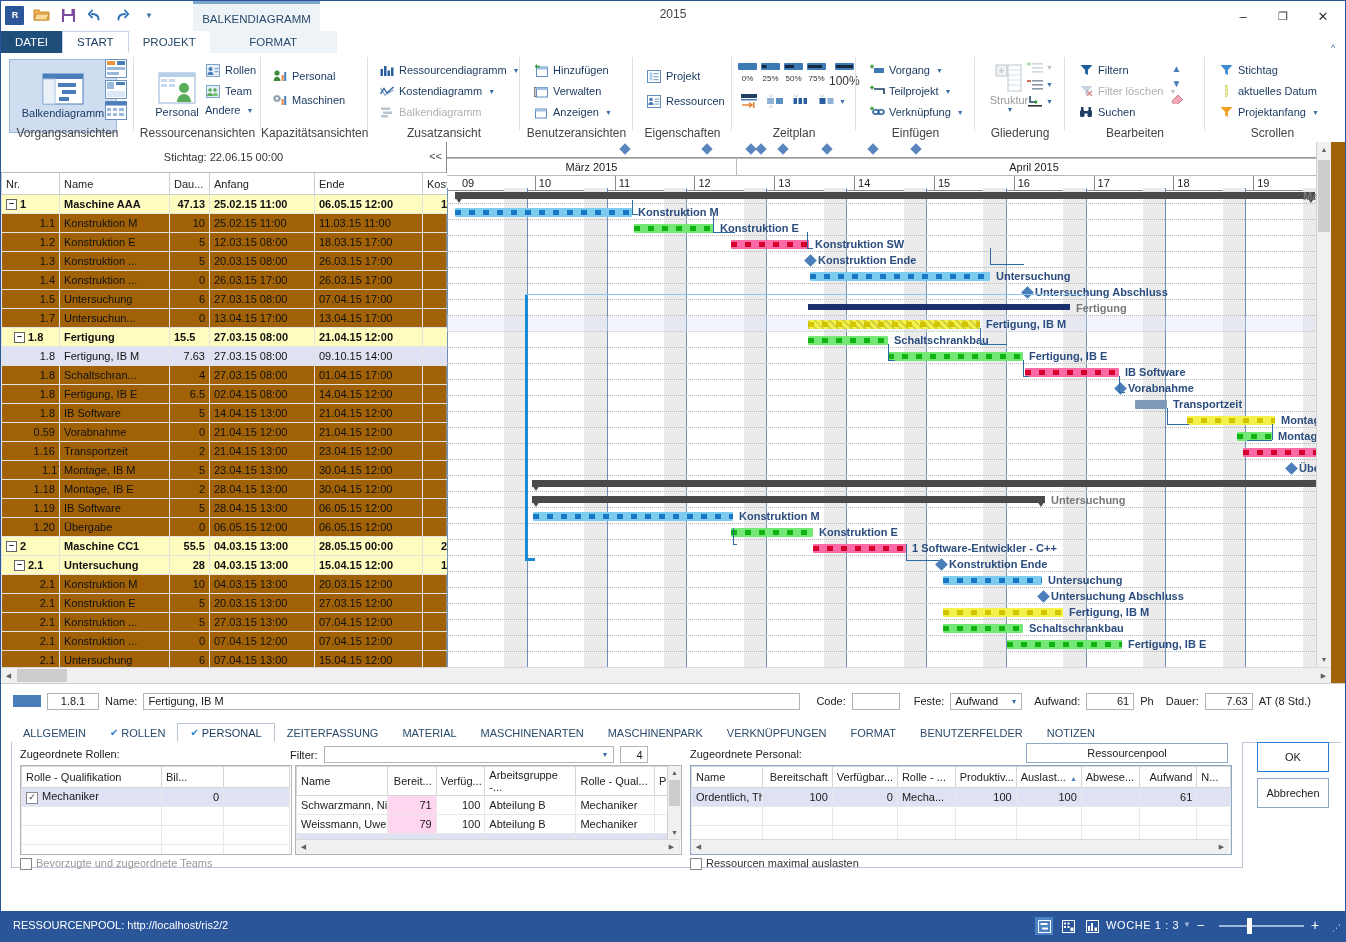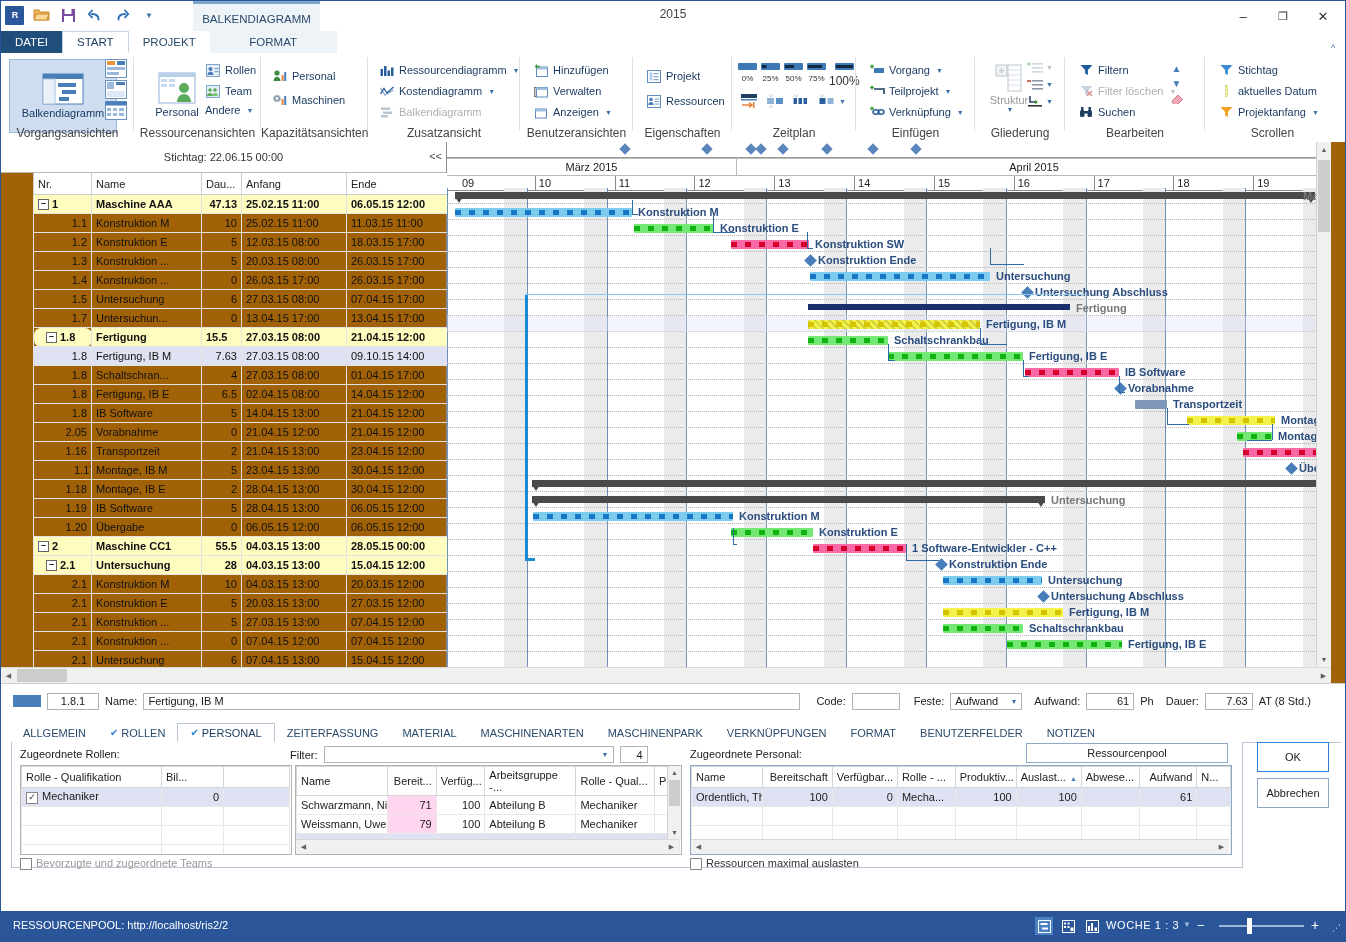--- a/index.html
+++ b/index.html
@@ -44,21 +44,21 @@
   .smbtn.dis{color:#b0b0b0;}
   .caret{font-size:7px;color:#3d6fa8;margin-left:2px;}
   .icon16{width:16px;height:16px;display:inline-flex;align-items:center;justify-content:center;flex:0 0 16px;}
 
   
   .mainarea{position:absolute;left:0;top:141px;width:1344px;height:541px;background:#a16207;}
   .gridpane{position:absolute;left:0;top:0;width:446px;height:525px;border-right:1px solid #8a8a8a;box-sizing:border-box;}
   .stichtag{height:30px;display:flex;align-items:center;justify-content:center;position:relative;
             font-size:11px;color:#333;border-bottom:1px solid #b9b9b9;background:#fff;}
   .stichtag .coll{position:absolute;right:4px;top:8px;font-size:11px;color:#444;}
-  table.tg{border-collapse:collapse;width:446px;table-layout:fixed;font-size:11px;margin-left:32px;}
+  table.tg{border-collapse:collapse;width:446px;table-layout:fixed;font-size:11px;}
   table.tg th{background:#fff;border:1px solid #ccc;border-top:none;font-weight:normal;text-align:left;
               padding:2px 4px;height:17px;color:#222;}
   table.tg td{border:1px solid #e3e3e3;border-top:none;padding:1px 4px;height:16px;overflow:hidden;white-space:nowrap;
               color:#111;}
   tr.lvl0 td{background:#fffcbf;font-weight:bold;}
   tr.lvl1 td{background:#fffcbf;font-weight:bold;}
   tr.sel td{background:#dfe2f2;}
   .num{text-align:right;}
   .exp{display:inline-block;width:9px;height:9px;border:1px solid #666;line-height:7px;text-align:center;
        font-size:9px;margin-right:3px;background:#fff;vertical-align:middle;}
@@ -717,21 +717,21 @@
             </tr>
             <tr class="">
               <td style="text-align: right;">1.7</td>
               <td style="text-align: left;">Untersuchun...</td>
               <td style="text-align: right;">0</td>
               <td style="text-align: left;">13.04.15 17:00</td>
               <td style="text-align: left;">13.04.15 17:00</td>
               <td style="text-align: right;">0.00</td>
             </tr>
             <tr class="lvl1">
-              <td style="text-align: left; padding-left: 12px; border-radius: 7px;"><span class="exp">–</span><span>1.8</span></td>
+              <td style="text-align: left; padding-left: 12px;"><span class="exp">–</span><span>1.8</span></td>
               <td style="text-align: left;">Fertigung</td>
               <td style="text-align: left;">15.5</td>
               <td style="text-align: left;">27.03.15 08:00</td>
               <td style="text-align: left;">21.04.15 12:00</td>
               <td style="text-align: right;">6 048.00</td>
             </tr>
             <tr class="sel">
               <td style="text-align: right;">1.8</td>
               <td style="text-align: left;">Fertigung, IB M</td>
               <td style="text-align: right;">7.63</td>
@@ -757,21 +757,21 @@
             </tr>
             <tr class="">
               <td style="text-align: right;">1.8</td>
               <td style="text-align: left;">IB Software</td>
               <td style="text-align: right;">5</td>
               <td style="text-align: left;">14.04.15 13:00</td>
               <td style="text-align: left;">21.04.15 12:00</td>
               <td style="text-align: right;">1 400.00</td>
             </tr>
             <tr class="">
-              <td style="text-align: right;">2.05</td>
+              <td style="text-align: right;">0.59</td>
               <td style="text-align: left;">Vorabnahme</td>
               <td style="text-align: right;">0</td>
               <td style="text-align: left;">21.04.15 12:00</td>
               <td style="text-align: left;">21.04.15 12:00</td>
               <td style="text-align: right;">0.00</td>
             </tr>
             <tr class="">
               <td style="text-align: right;">1.16</td>
               <td style="text-align: left;">Transportzeit</td>
               <td style="text-align: right;">2</td>

